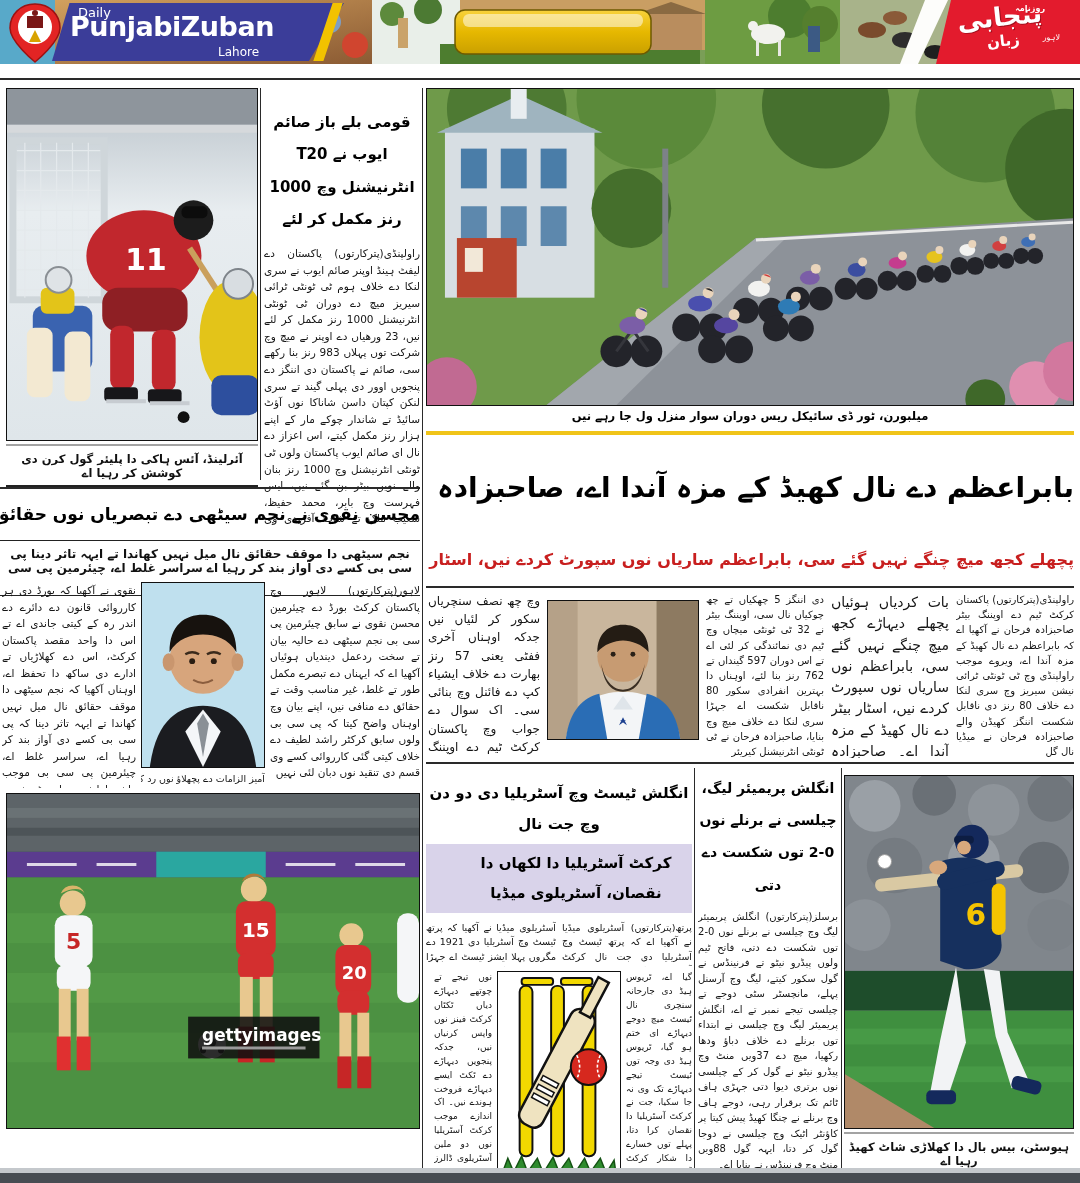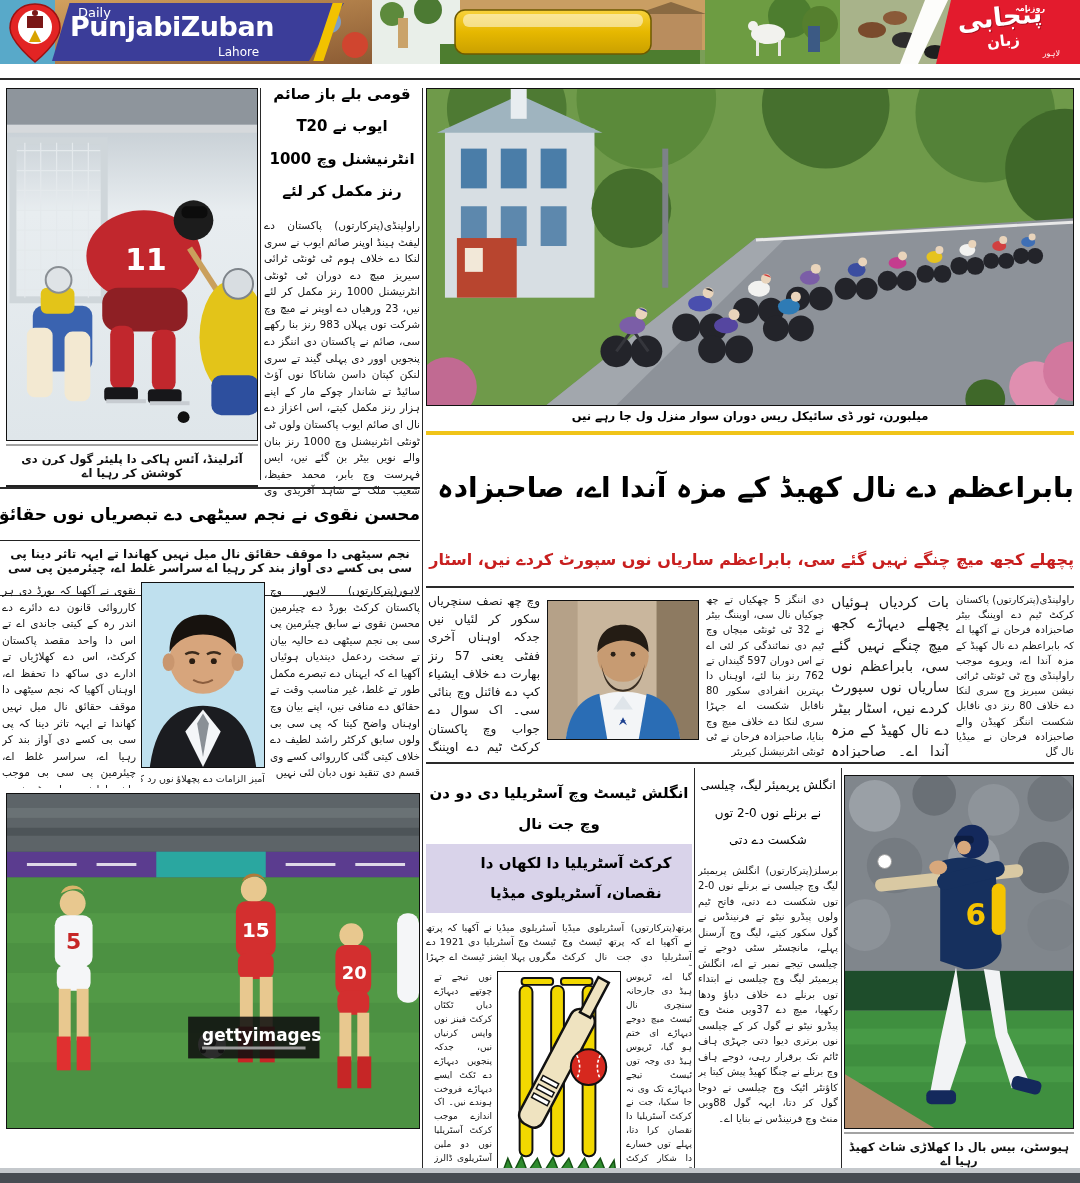--- a/index.html
+++ b/index.html
@@ -119,21 +119,21 @@
       <circle cx="29" cy="25" r="17" fill="#ffffff"></circle>
       <rect x="21" y="14" width="16" height="12" fill="#7a1616"></rect>
       <polygon points="29,28 23,40 35,40" fill="#d8a200"></polygon>
       <circle cx="29" cy="11" r="3" fill="#7a1616"></circle>
     </svg>
 
     <div class="mh-nameplate">
       <div class="np-tiny" style="right:35px; top:4px;font-weight:bold;">روزنامہ</div>
       <div class="np-main">پنجابی</div>
       <div class="np-sub">زبان</div>
-      <div class="np-tiny" style="right:20px; bottom:6px;">لاہور</div>
+      <div class="np-tiny" style="right:20px; bottom:22px;">لاہور</div>
     </div>
   </header>
 
   <div class="hrule" style="left:0; top:78px; width:1080px;"></div>
 
   <div class="abs photo" style="left:6px; top:88px; width:252px; height:353px;">
     <svg viewBox="0 0 252 353" preserveAspectRatio="none">
       <defs>
         <linearGradient id="ice" x1="0" y1="0" x2="0" y2="1">
           <stop offset="0" stop-color="#b9c2c9"></stop>
@@ -180,21 +180,21 @@
       <g>
         <ellipse cx="228" cy="250" rx="34" ry="58" fill="#e3c419"></ellipse>
         <rect x="206" y="288" width="48" height="40" rx="10" fill="#2d4f9e"></rect>
         <circle cx="233" cy="196" r="15" fill="#d8dde1" stroke="#7e848a" stroke-width="2"></circle>
       </g>
       <circle cx="178" cy="330" r="6" fill="#111"></circle>
     </svg>
   </div>
   <div class="abs caption" style="left:6px; top:444px; width:252px;">آئرلینڈ، آئس ہاکی دا پلیئر گول کرن دی کوشش کر رہیا اے</div>
 
-  <div class="abs" style="left:264px; top:76px; width:156px; height:398px;">
+  <div class="abs" style="left:264px; top:104px; width:156px; height:398px;">
     <div class="urdu" style="font-size:15px; font-weight:bold; text-align:center; line-height:2.15; padding:2px 4px 6px;">قومی بلے باز صائم ایوب نے T20 انٹرنیشنل وچ 1000 رنز مکمل کر لئے</div>
     <div class="body-text" style="height:284px; margin-top:4px;">راولپنڈی(پترکارتوں) پاکستان دے لیفٹ ہینڈ اوپنر صائم ایوب نے سری لنکا دے خلاف ہوم ٹی ٹونٹی ٹرائی سیریز میچ دے دوران ٹی ٹونٹی انٹرنیشنل 1000 رنز مکمل کر لئے نیں، 23 ورھیاں دے اوپنر نے میچ وچ شرکت توں پہلاں 983 رنز بنا رکھے سی، صائم نے پاکستان دی اننگز دے پنجویں اوور دی پہلی گیند تے سری لنکن کپتان داسن شاناکا نوں آؤٹ سائیڈ تے شاندار چوکے مار کے اپنے ہزار رنز مکمل کیتے، اس اعزاز دے نال ای صائم ایوب پاکستان ولوں ٹی ٹونٹی انٹرنیشنل وچ 1000 رنز بنان والے نویں بیٹر بن گئے نیں، ایس فہرست وچ بابر، محمد حفیظ، شعیب ملک تے شاہد آفریدی وی شامل نیں۔</div>
   </div>
 
   <div class="abs photo" style="left:426px; top:88px; width:648px; height:318px;">
     <svg viewBox="0 0 648 318" preserveAspectRatio="none">
       <rect width="648" height="318" fill="#6f9a4a"></rect>
       <circle cx="80" cy="20" r="60" fill="#4e7a33"></circle>
         <circle cx="220" cy="10" r="70" fill="#5b8a3a"></circle>
       <circle cx="400" cy="16" r="64" fill="#46702e"></circle>
@@ -473,21 +473,21 @@
 
           <path d="M4 204 L10 188 L16 202 L24 186 L30 202 L40 188 L46 203 L56 187 L62 202 L72 188 L78 203 L88 188 L94 202 L104 188 L110 203 L118 190 L120 204 Z" fill="#2e8b2e" stroke="#145214" stroke-width="1.5"></path>
         </svg>
       </div>
       <div class="body-text" style="width:58px; height:212px; font-size:9px; line-height:1.55;">نوں تیجے تے چوتھے دیہاڑے دیاں ٹکٹاں کرکٹ فینز نوں واپس کرنیاں نیں، جدکہ پنجویں دیہاڑے دے ٹکٹ ایسے دیہاڑے فروخت ہوندے نیں۔ اک اندازے موجب کرکٹ آسٹریلیا نوں دو ملین آسٹریلوی ڈالرز دے</div>
     </div>
 
   </div>
 
   <div class="abs" style="left:698px; top:768px; width:140px; height:400px;">
-    <div class="urdu" style="font-size:12px; font-weight:normal; text-align:center; line-height:2.3; padding:4px 0 8px;">انگلش پریمیئر لیگ، چیلسی نے برنلے نوں 0-2 توں شکست دے دتی</div>
+    <div class="urdu" style="font-size:14px; font-weight:bold; text-align:center; line-height:2.3; padding:4px 0 8px;">انگلش پریمیئر لیگ، چیلسی نے برنلے نوں 0-2 توں شکست دے دتی</div>
     <div class="body-text" style="height:268px; font-size:10px; line-height:1.55;">برسلز(پترکارتوں) انگلش پریمیئر لیگ وچ چیلسی نے برنلے نوں 0-2 توں شکست دے دتی، فاتح ٹیم ولوں پیڈرو نیٹو تے فرنینڈس نے گول سکور کیتے، لیگ وچ آرسنل پہلے، مانچسٹر سٹی دوجے تے چیلسی تیجے نمبر تے اے، انگلش پریمیئر لیگ وچ چیلسی نے ابتداء توں برنلے دے خلاف دباؤ ودھا رکھیا، میچ دے 37ویں منٹ وچ پیڈرو نیٹو نے گول کر کے چیلسی نوں برتری دیوا دتی جہڑی ہاف ٹائم تک برقرار رہی، دوجے ہاف وچ برنلے نے چنگا کھیڈ پیش کیتا پر کاؤنٹر اٹیک وچ چیلسی نے دوجا گول کر دتا، ایہہ گول 88ویں منٹ وچ فرنینڈس نے بنایا اے۔</div>
   </div>
 
   <div class="abs photo" style="left:844px; top:775px; width:230px; height:354px;">
     <svg viewBox="0 0 230 354" preserveAspectRatio="none">
       <rect width="230" height="354" fill="#80868c"></rect>
       <circle cx="30" cy="30" r="26" fill="#9aa0a6"></circle>
         <circle cx="90" cy="18" r="22" fill="#6a7076"></circle>
       <circle cx="150" cy="34" r="26" fill="#8e949a"></circle>
         <circle cx="208" cy="22" r="24" fill="#70767c"></circle>

